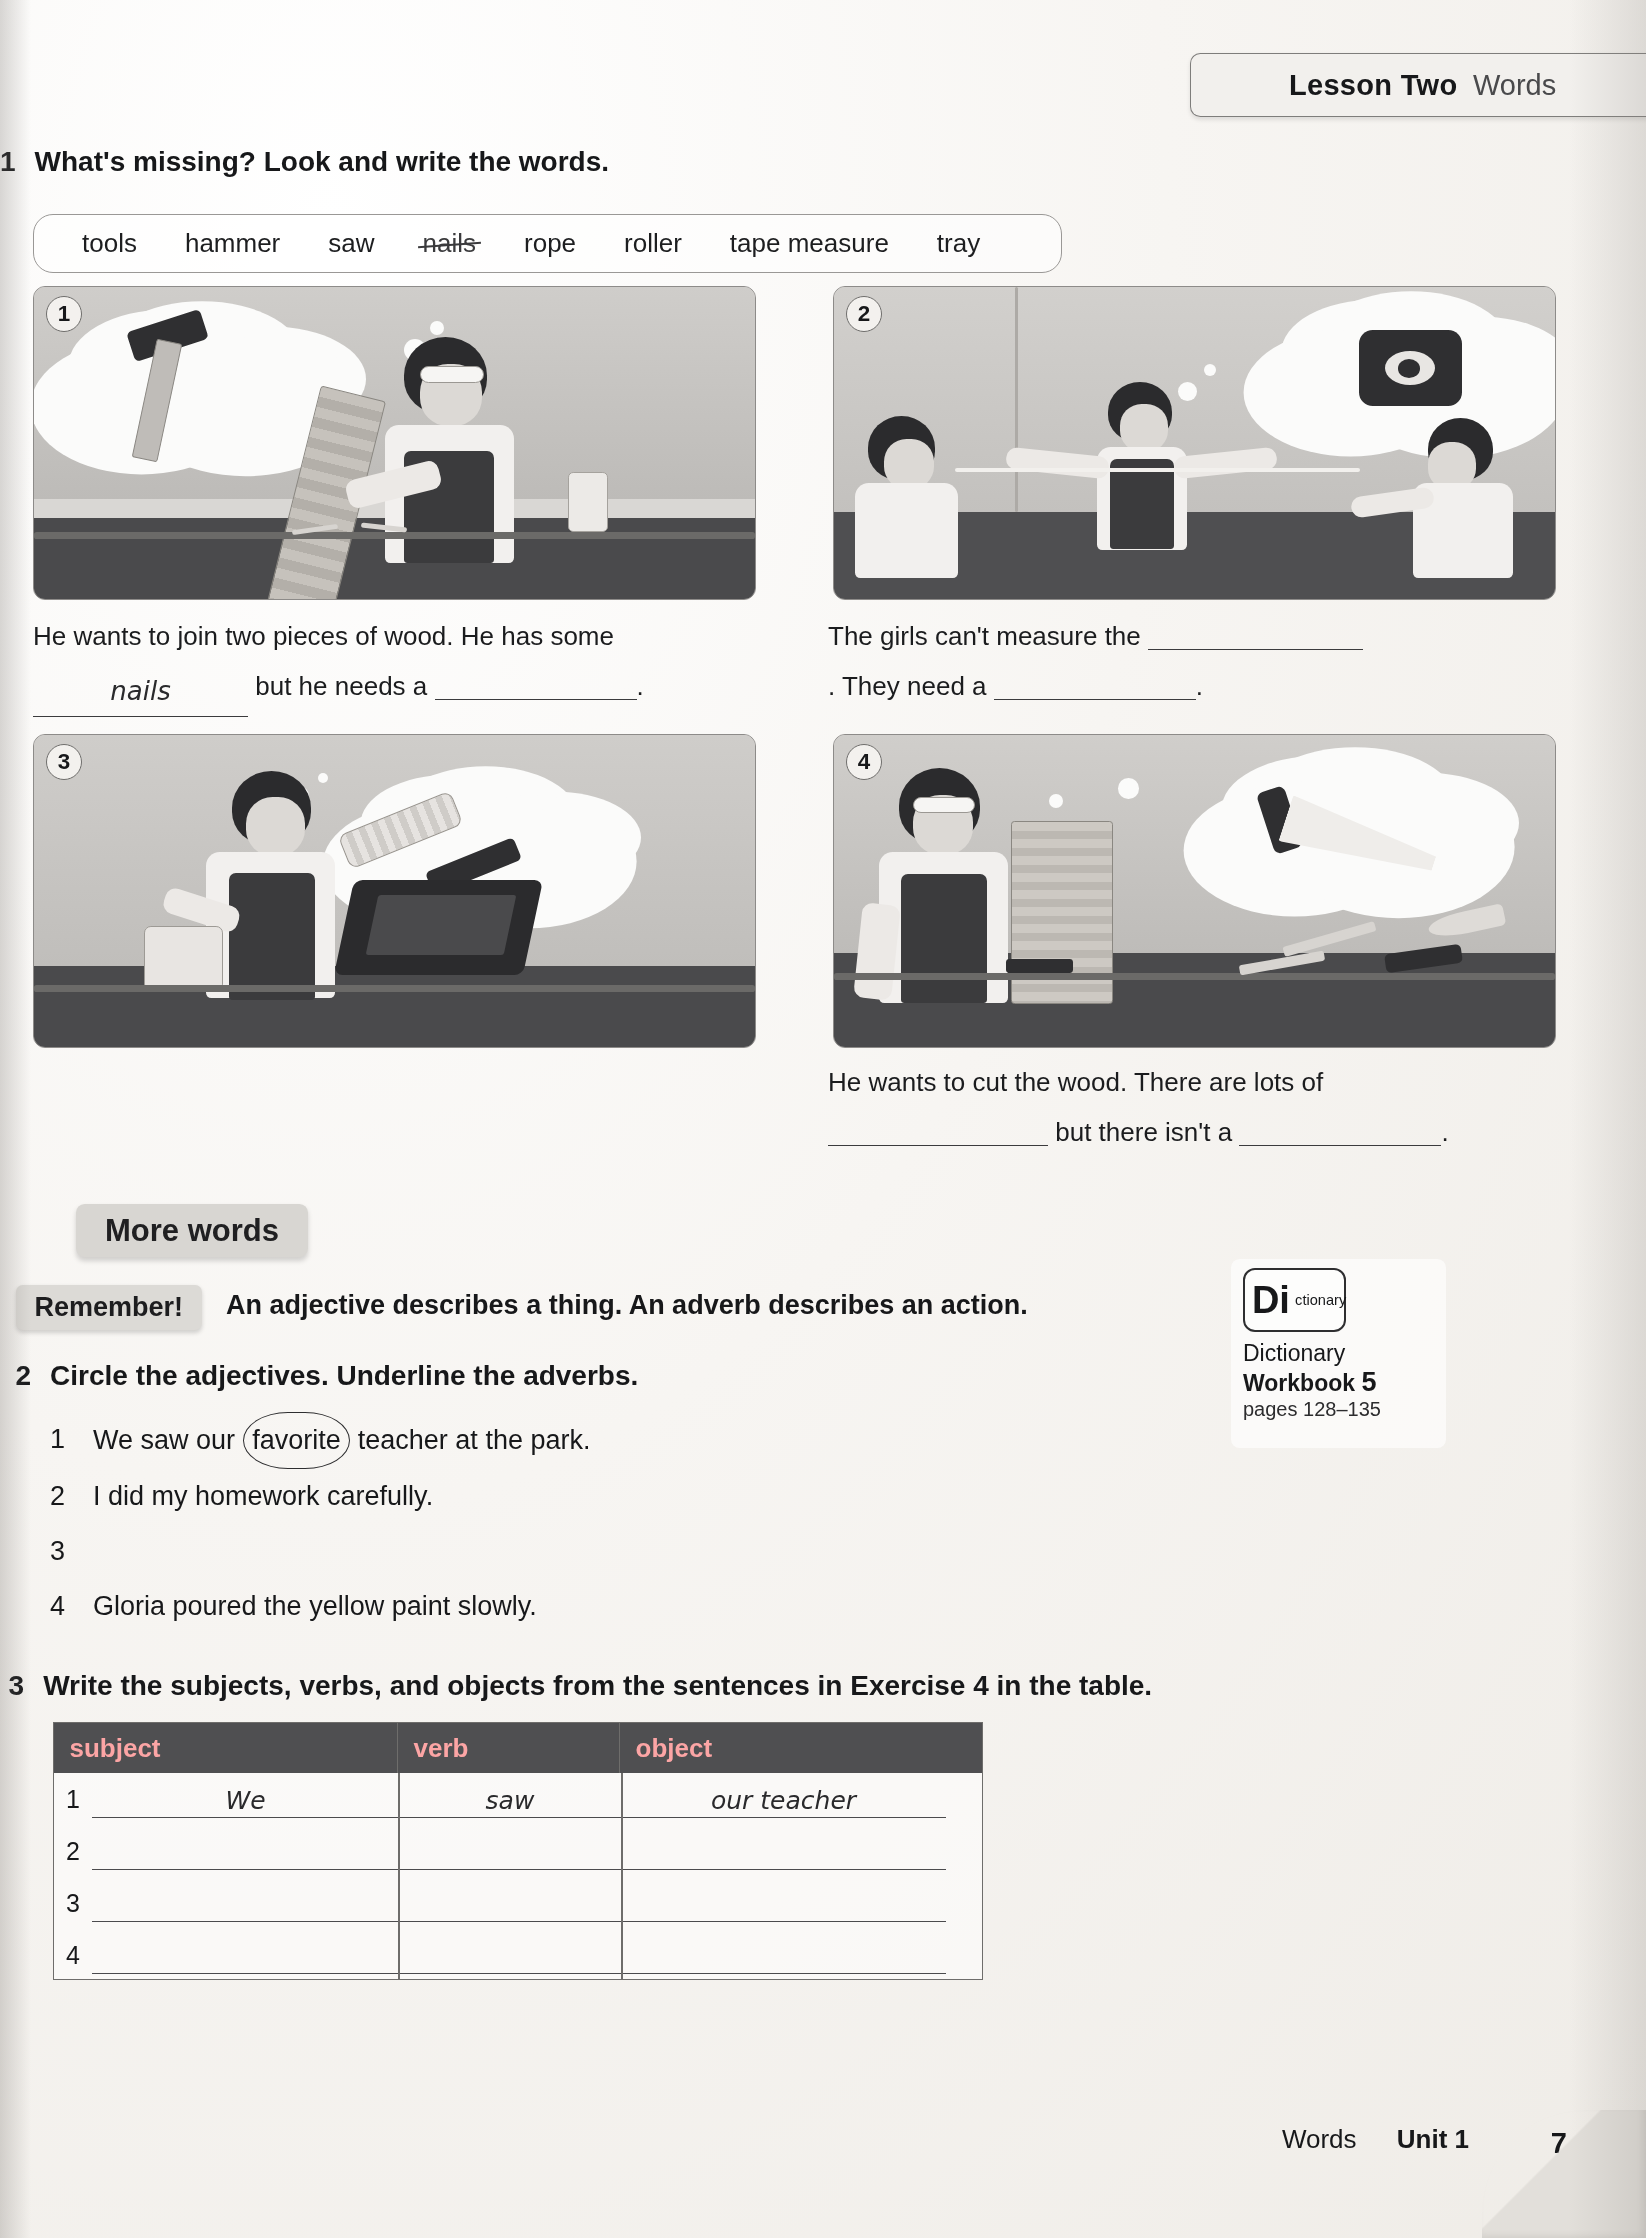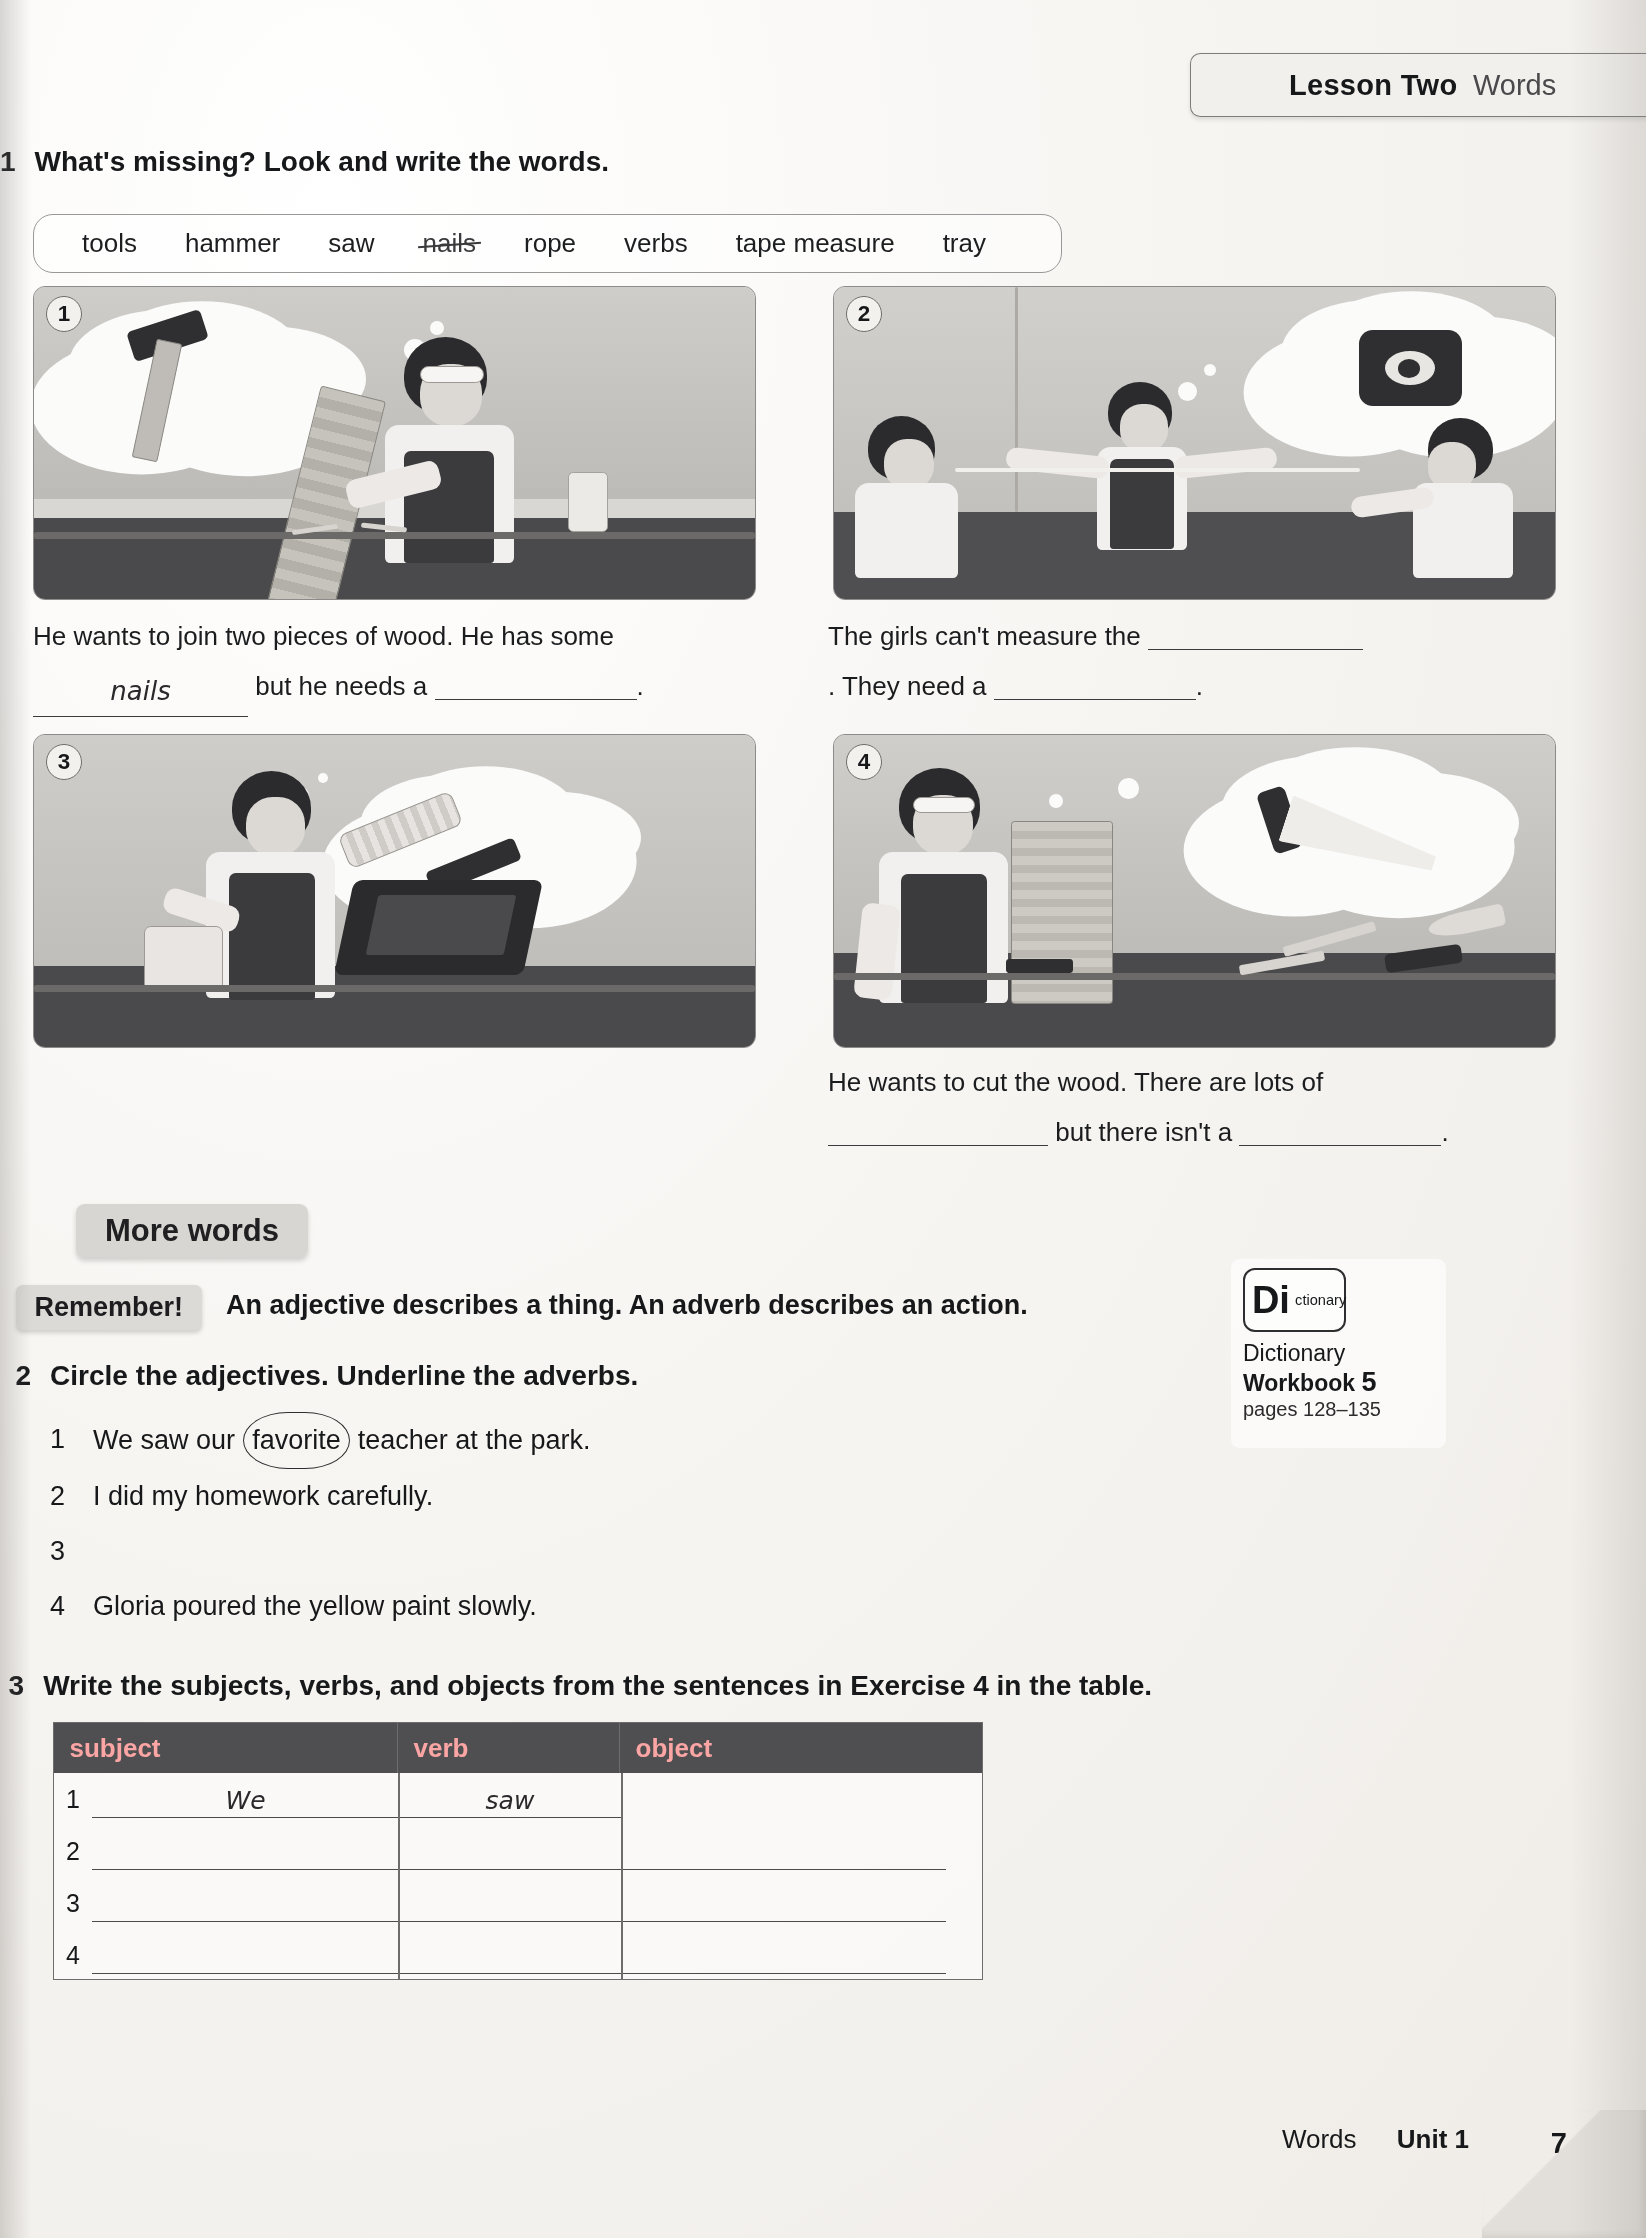--- a/index.html
+++ b/index.html
@@ -274,21 +274,21 @@
     <span class="ex-num">1</span>
     <span class="ex-title">What's missing? Look and write the words.</span>
   </div>
 
   <div class="wordbank">
     <span>tools</span>
     <span>hammer</span>
     <span>saw</span>
     <span class="struck">nails</span>
     <span>rope</span>
-    <span>verbs</span>
+    <span>roller</span>
     <span>tape measure</span>
     <span>tray</span>
   </div>
 
   <div class="panel p1">
     <div class="scene">
       <div class="wall"></div>
       <div class="floor" style="height:26%"></div>
       <div class="cloud" style="left:52px; top:43px; width:215px; height:129px;"></div>
       <div class="bubble-dot" style="left:370px;top:52px;width:22.4px;height:22.4px;"></div>
@@ -479,20 +479,23 @@
     <div class="vline vl2"></div>
 
     <div class="trow">
       <span class="tnum">1</span>
       <div class="cell cellw1">
           <div class="line">We</div>
         </div>
       <div class="cell cellw2">
           <div class="line">saw</div>
         </div>
+      <div class="cell cellw3">
+          <div class="line">our teacher</div>
+        </div>
     </div>
     <div class="trow">
       <span class="tnum">2</span>
       <div class="cell cellw1">
           <div class="line"></div>
         </div>
       <div class="cell cellw2">
           <div class="line"></div>
         </div>
       <div class="cell cellw3">

